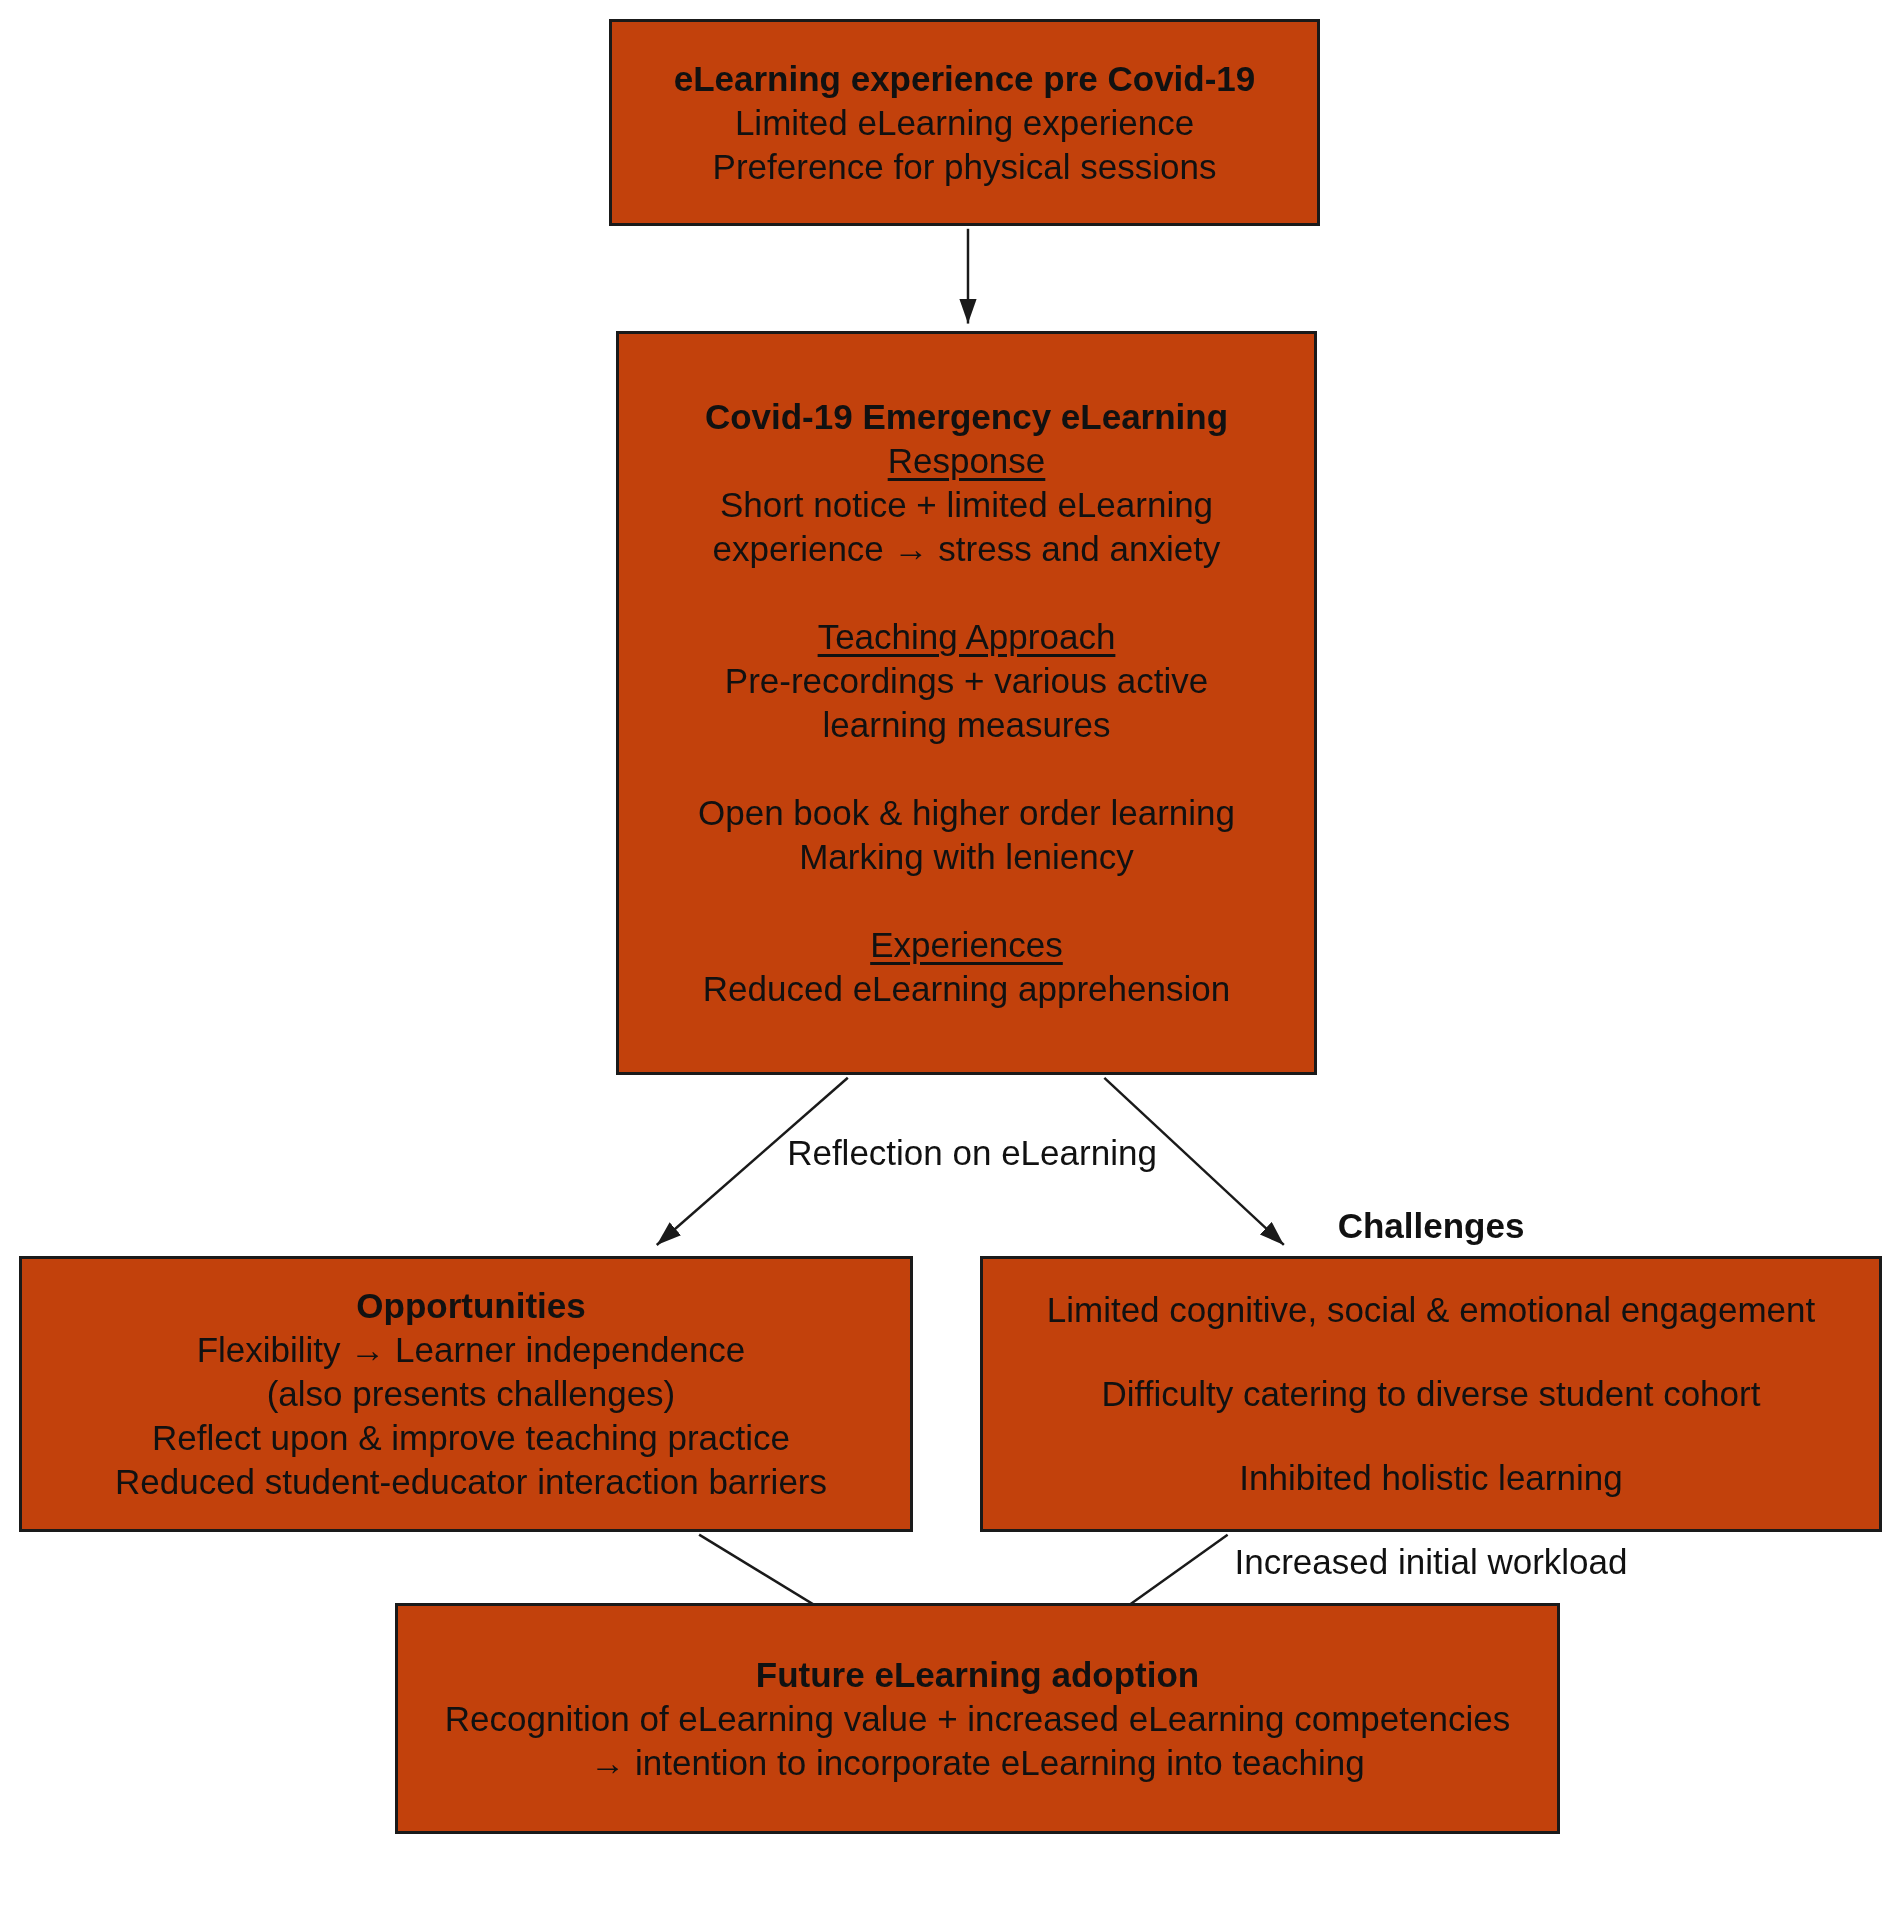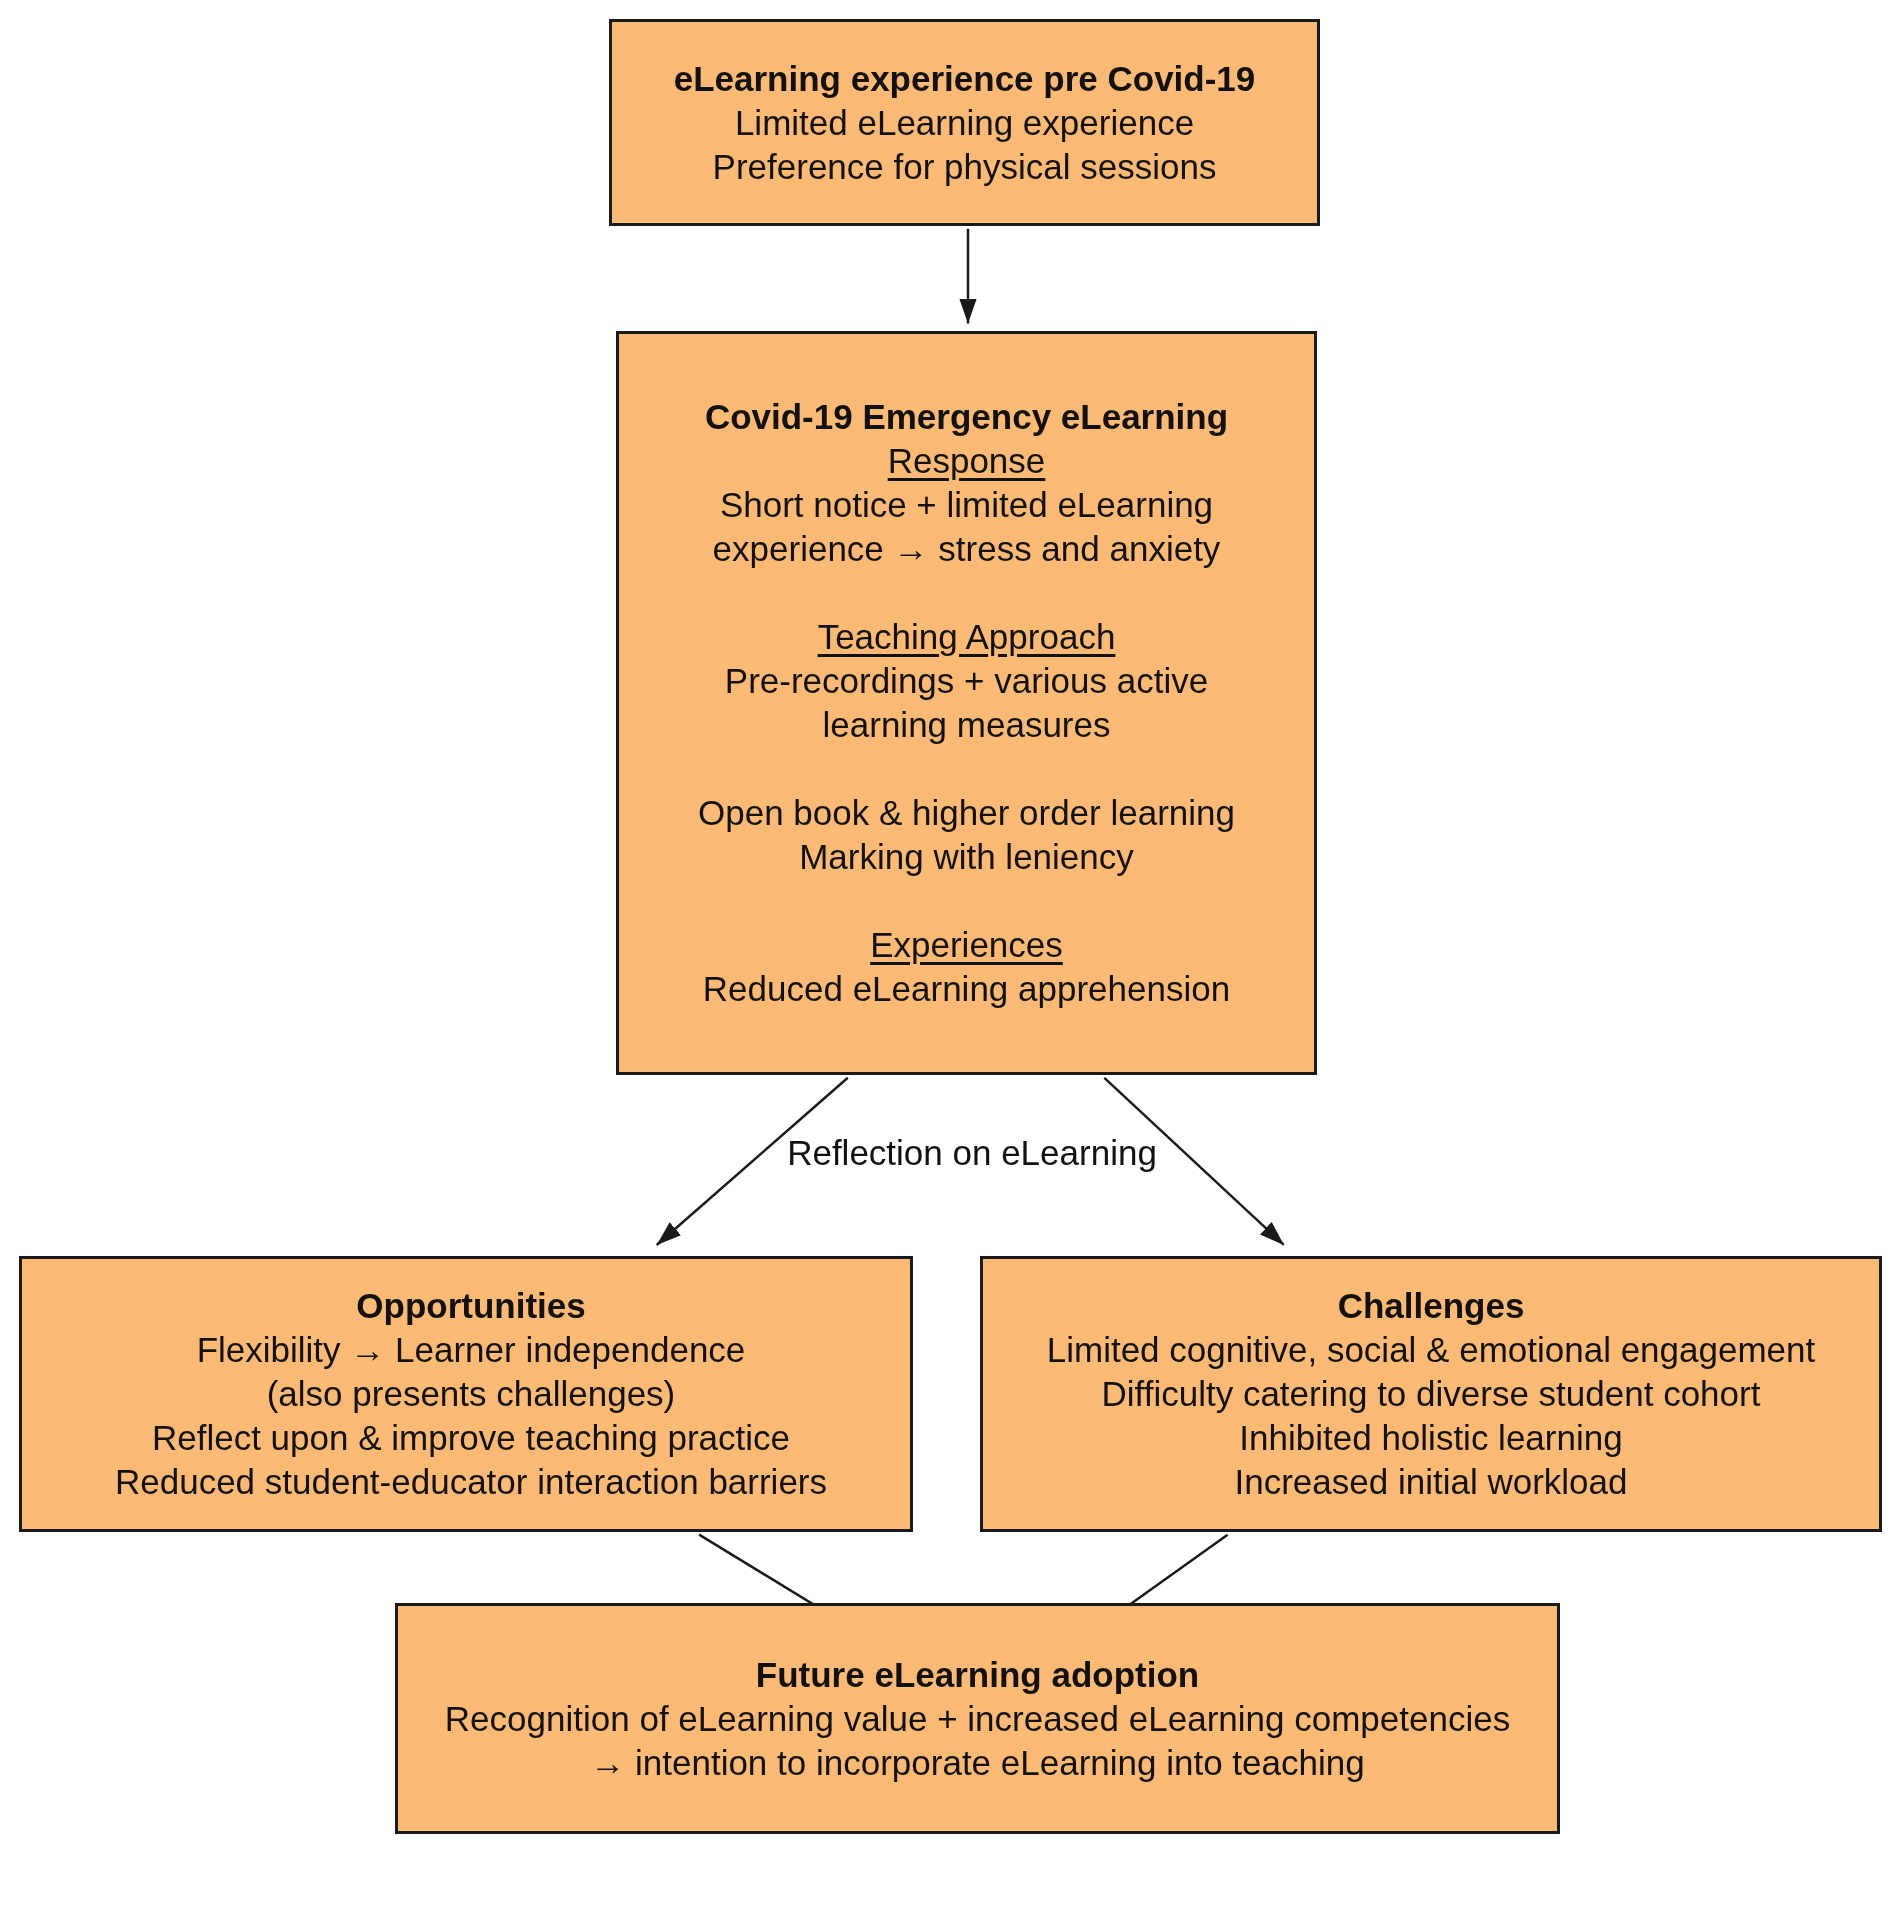--- a/index.html
+++ b/index.html
@@ -21,40 +21,40 @@
   svg.arrows line {
     stroke: #1a1a1a;
     stroke-width: 3.2;
     fill: none;
   }
 
   .box {
     position: absolute;
     box-sizing: border-box;
     border: 3.1px solid #1a1a1a;
-    background: #fdba74;
+    background: #c2410c;
     display: flex;
     flex-direction: column;
     justify-content: center;
     align-items: center;
     text-align: center;
     font-size: 35px;
     line-height: 44px;
   }
   .box-title { font-weight: bold; }
   .section-heading {
     text-decoration: underline;
     text-underline-offset: 5.4px;
   }
   .section + .section { margin-top: 44px; }
 
   #box-pre           { left: 609px;  top: 19px;   width: 711px;  height: 207px; }
   #box-emergency     { left: 616px;  top: 331px;  width: 701px;  height: 744px; }
   #box-opportunities { left: 19px;   top: 1256px; width: 894px; height: 276px; padding-left: 10px; }
-  #box-challenges    { left: 980px; top: 1256px; width: 902px; height: 276px; }
+  #box-challenges    { left: 980px; top: 1256px; width: 902px; height: 276px; gap: 40px; }
   #box-future        { left: 395px;  top: 1603px; width: 1165px; height: 231px; }
 
   .edge-label {
     position: absolute;
     left: 741px; top: 1131px;
     width: 462px;
     text-align: center;
     font-size: 35px;
     line-height: 44px;
   }

